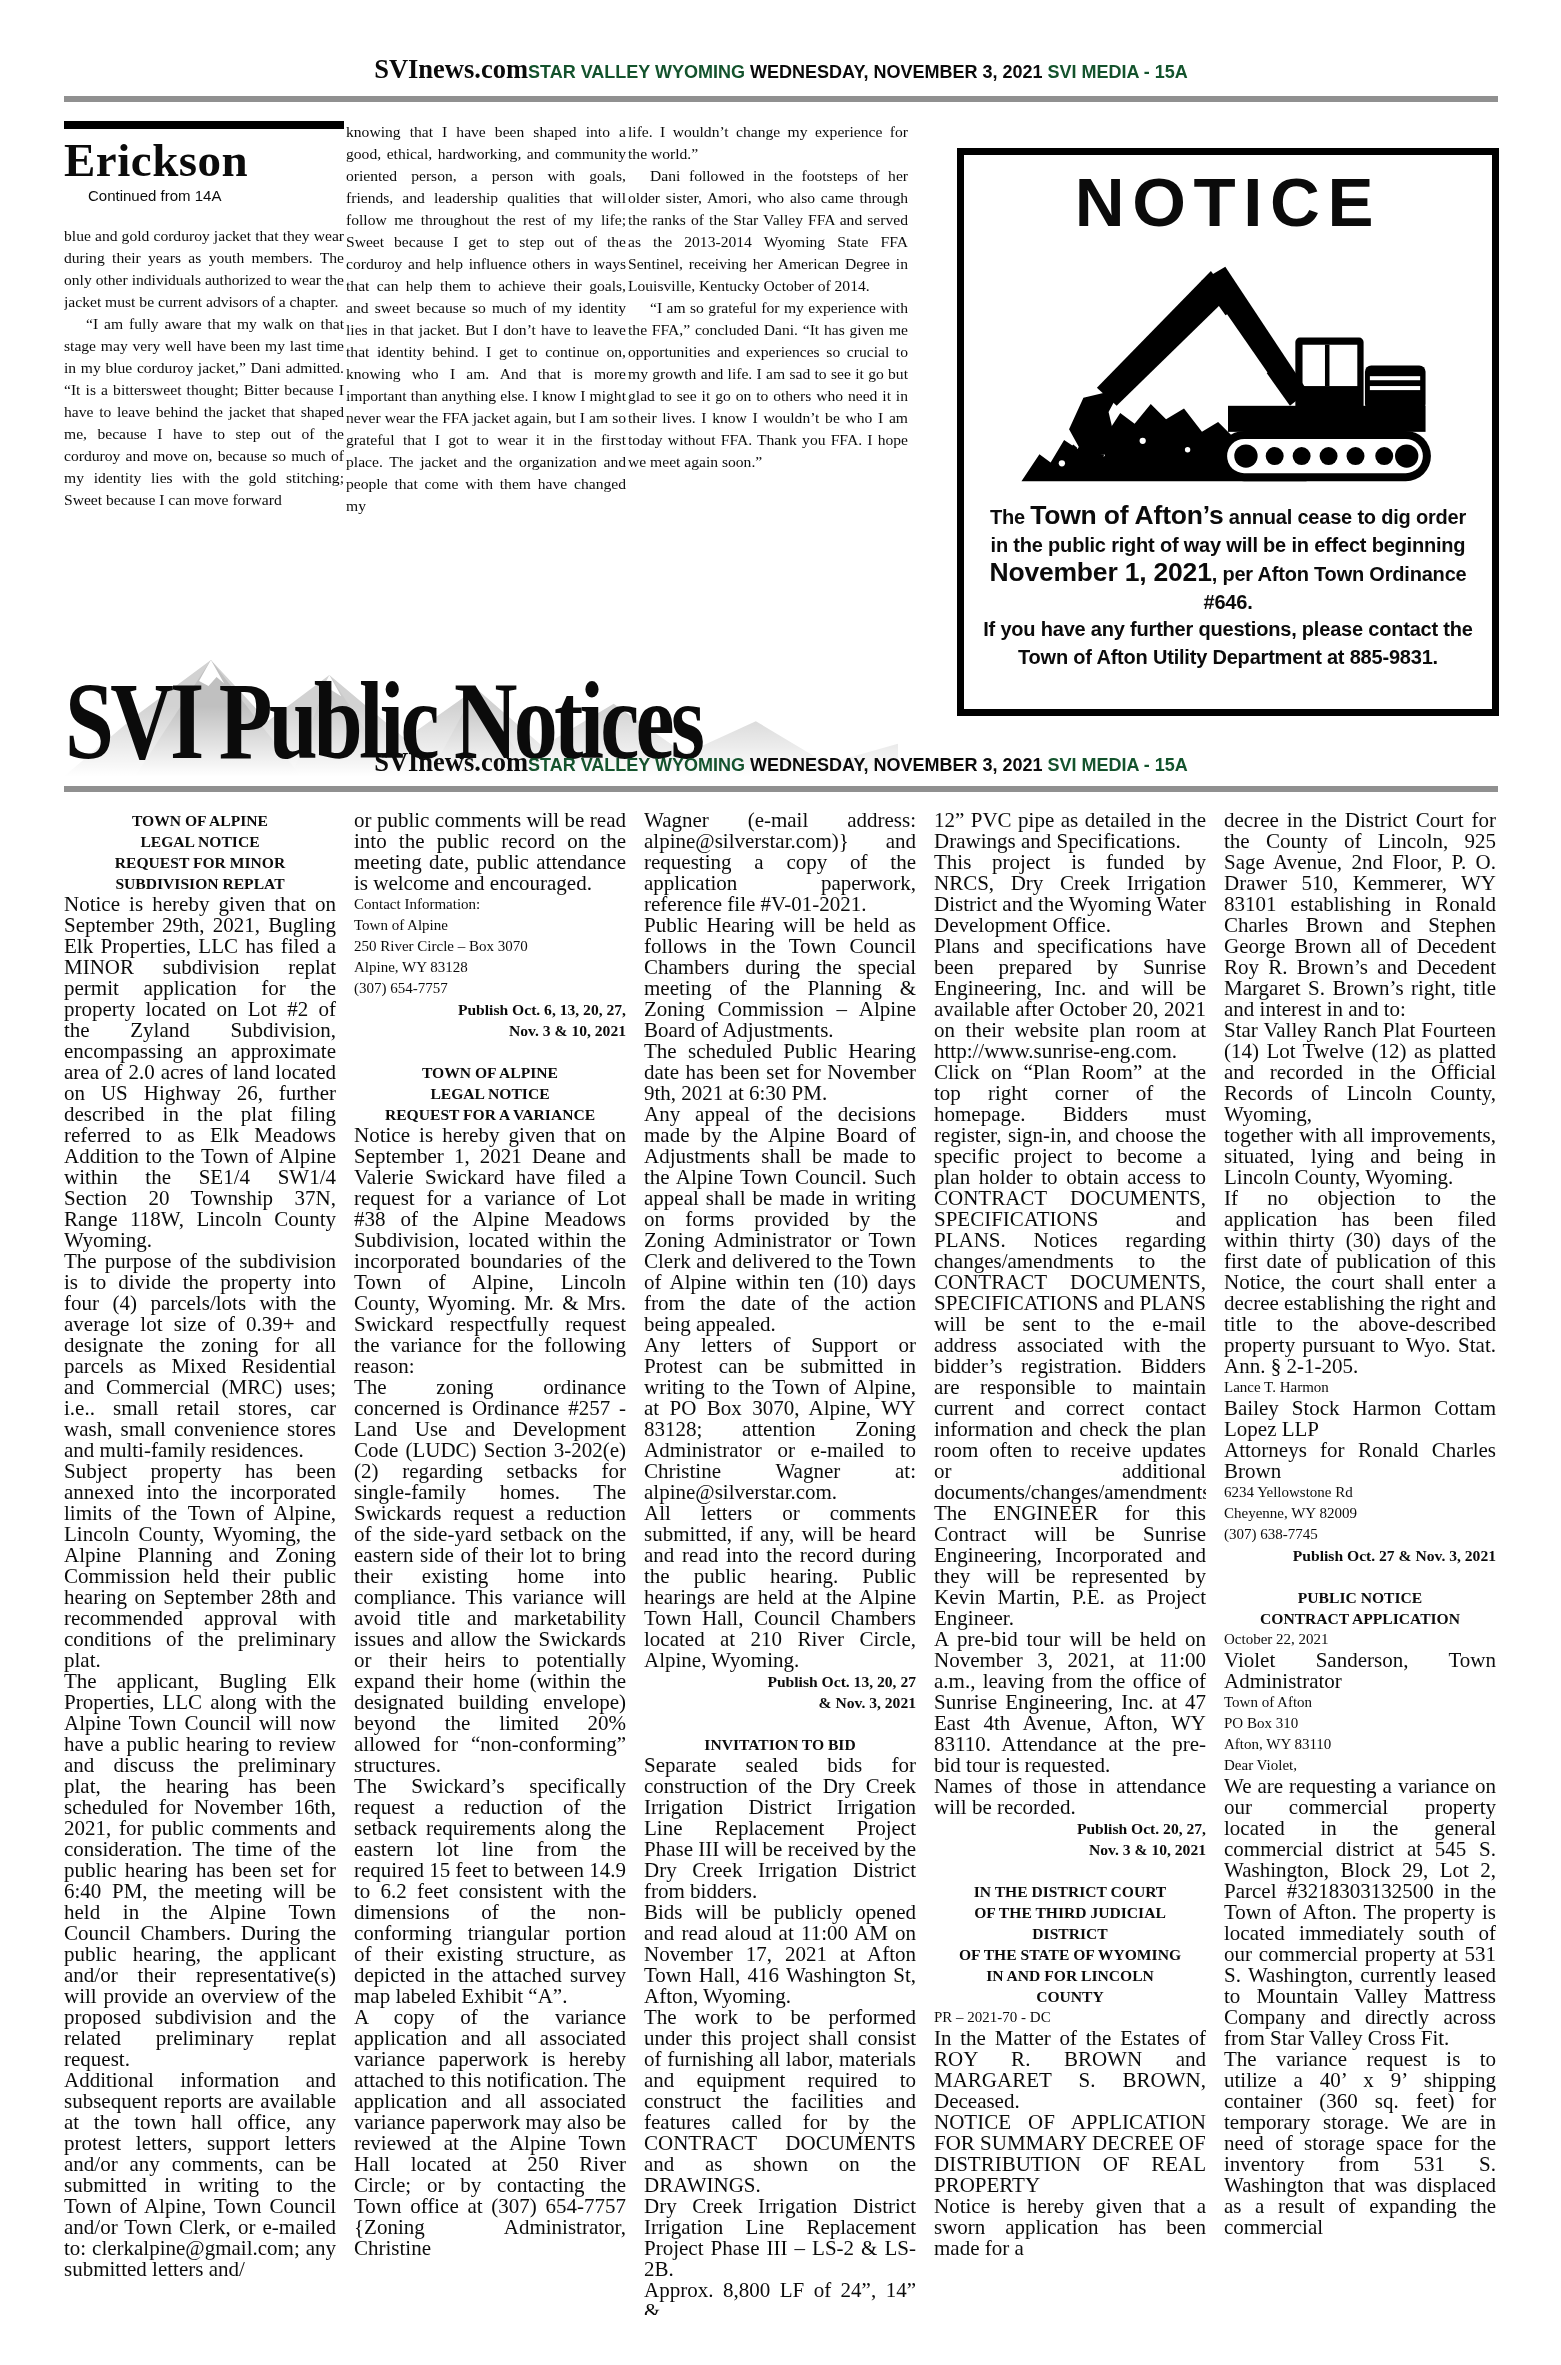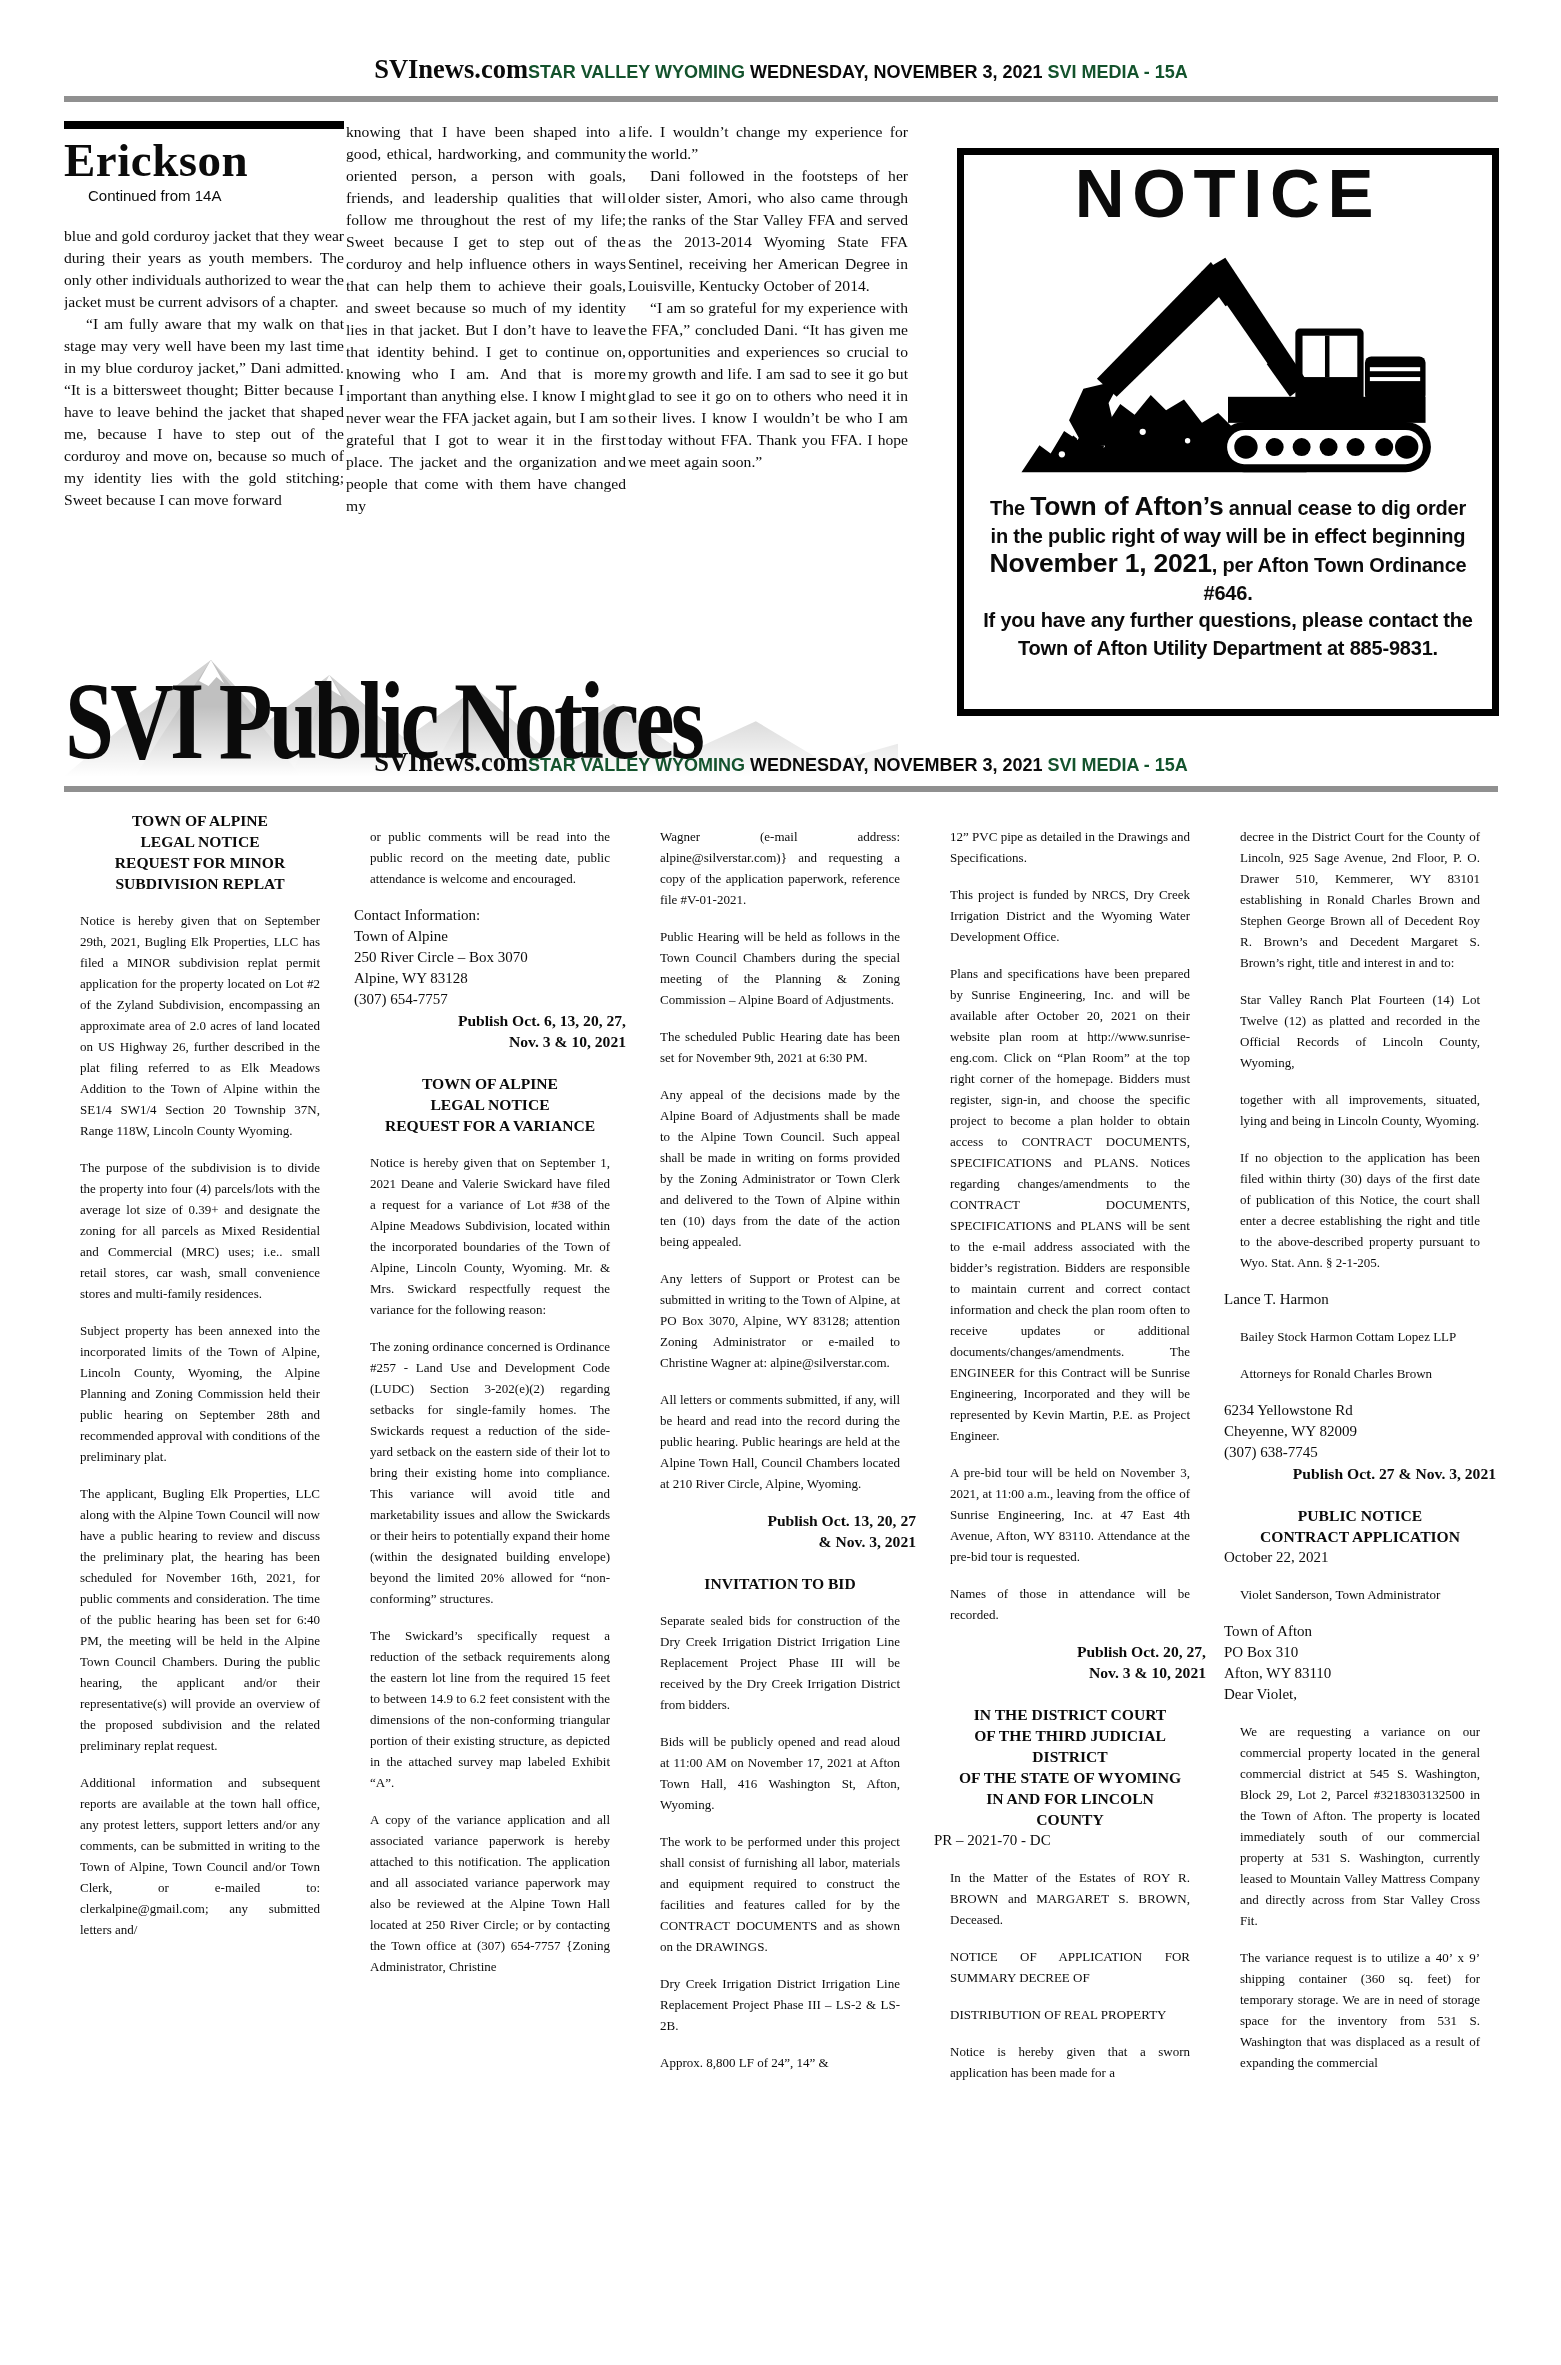--- a/index.html
+++ b/index.html
@@ -18,34 +18,34 @@
   .ecol{width:280px;overflow:hidden;}
   .ebar{height:7.6px;background:#000;margin-bottom:7.6px;}
   .etitle{font-size:47px;font-weight:700;margin:0;line-height:48px;letter-spacing:0.5px;}
   .esub{font-family:"Liberation Sans",sans-serif;font-weight:400;font-size:15px;line-height:24px;margin-bottom:17px;margin-left:24px;}
   .ep{font-size:15.6px;line-height:22px;text-align:justify;margin:0;}
   .ep.ind{text-indent:22px;}
   
   .ad{position:absolute;left:957px;top:148px;width:542px;height:568px;border:7.6px solid #000;
       box-sizing:border-box;text-align:center;padding:1.9px 7.6px;background:#fff;}
   .ad-title{font-family:"Liberation Sans",sans-serif;font-weight:900;font-size:69px;line-height:71px;
-            letter-spacing:7.6px;margin-top:1px;}
+            letter-spacing:7.6px;margin-top:10px;}
   .ad-art{width:440px;height:258px;margin:1.9px auto 4.7px;display:block;}
   .adline{font-family:"Liberation Sans",sans-serif;font-weight:700;font-size:20px;line-height:27.4px;letter-spacing:-0.2px;}
   .adbig{font-size:26.5px;}
   
   .banner{position:absolute;left:64px;top:646px;width:834px;height:123px;text-align:right;}
   .banner svg{position:absolute;left:0;top:0;width:100%;height:106%;}
   .banner-title{position:absolute;left:0.9px;bottom:-6.6px;font-weight:700;font-size:110px;line-height:110px;
                 letter-spacing:-4.7px;white-space:nowrap;transform:scaleX(.8);transform-origin:0 100%;}
   
   .notices{position:absolute;left:64px;top:810px;width:1434px;height:1505px;display:flex;gap:18px;}
   .ncol{width:272px;overflow:hidden;}
   .nh{font-weight:700;font-size:15.6px;line-height:21px;text-align:center;white-space:pre-line;margin:0;}
-  .np{font-size:13px;line-height:21px;text-align:justify;margin:16px;}
+  .np{font-size:21px;line-height:21px;text-align:justify;margin:0;}
   .nl{font-size:15px;line-height:21px;}
   .npub{font-weight:700;font-size:15.6px;line-height:21px;text-align:right;white-space:pre-line;}
   .ngap{height:21px;}
 </style>
 </head>
 <body>
 
 <div class="hdr" id="hdr1">
   <span class="site">SVInews.com</span>
   <span class="hmeta"><span class="gray">STAR VALLEY WYOMING </span><span>WEDNESDAY, NOVEMBER 3, 2021</span><span class="gray"> SVI MEDIA - 15A</span></span>

